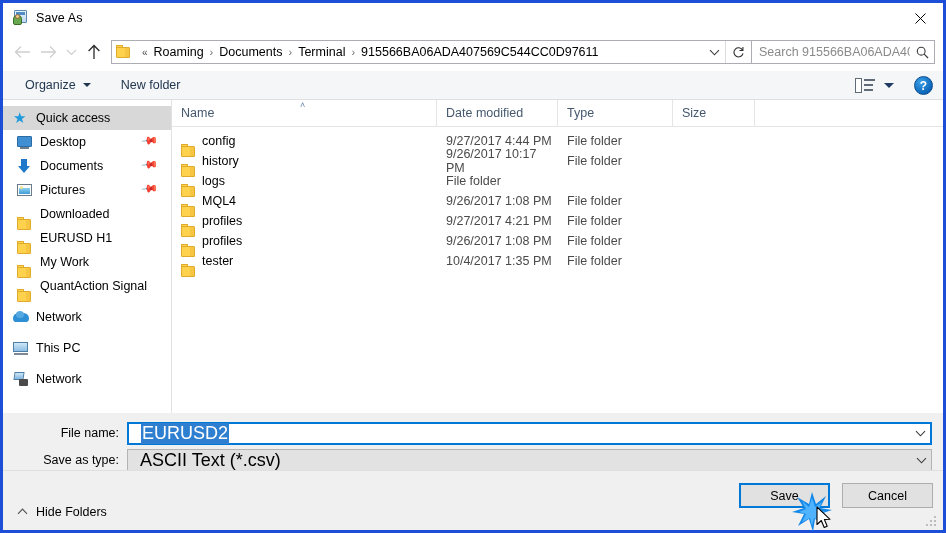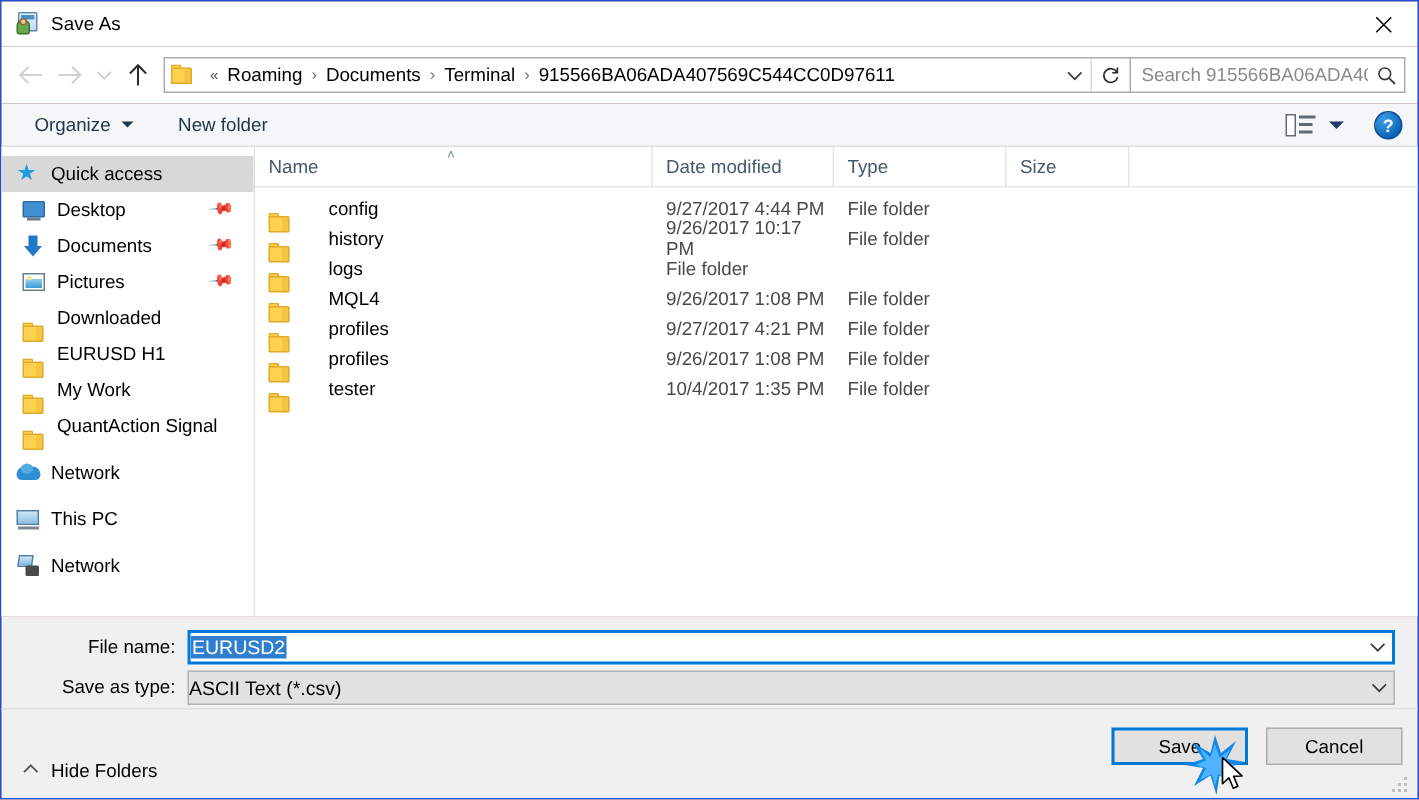--- a/index.html
+++ b/index.html
@@ -7,22 +7,22 @@
     width: 946px; height: 533px;
     font-family: "Liberation Sans", sans-serif;
     font-size: 12px;
     background: #f0f0f0;
     overflow: hidden;
     -webkit-font-smoothing: antialiased;
   }
   .dialog {
     position: relative;
     width: 946px; height: 533px;
-    background: #7f1d1d;
-    border: 1px solid #1d4ed8;
+    background: #6d28d9;
+    border: 3px solid #1d4ed8;
   }
 
   
   .titlebar {
     position: relative;
     height: 30px;
     background: #ffffff;
     display: flex;
     align-items: center;
   }
@@ -400,21 +400,21 @@
     font-size: 12.5px;
     color: #000;
   }
   .rows-wrap { padding-top: 4px; }
   .cell { flex: none; display: flex; align-items: center; }
   .cell.name { width: 265px; padding-left: 9px; color: #000; }
   .cell.date { width: 121px; padding-left: 9px; color: #4a4a4a; }
   .cell.type { width: 115px; padding-left: 9px; color: #4a4a4a; }
   .cell.size { width: 82px; padding-left: 9px; color: #4a4a4a; }
   .row-folder { width: 16px; height: 16px; position: relative; flex: none; }
-  .row-name-label { margin-left: 24px; }
+  .row-name-label { margin-left: 5px; }
 
   
   .form-area {
     height: 62px;
     background: #f0f0f0;
     padding-top: 8px;
     position: relative;
   }
   .form-row {
     display: flex;
@@ -440,22 +440,22 @@
   }
   .combo.focused {
     border: 2px solid #0078d7;
   }
   .combo.disabled {
     background: #e2e2e2;
     border: 1px solid #b4b4b4;
   }
   .combo-value {
     flex: 1;
-    padding-left: 0;
-    font-size: 13px;
+    padding-left: 12px;
+    font-size: 18px;
     color: #000;
     white-space: nowrap;
     overflow: hidden;
   }
   .sel-text {
     background: #2f7fd1;
     color: #ffffff;
     padding: 1px 1px 1px 1px;
   }
   .combo-arrow {

